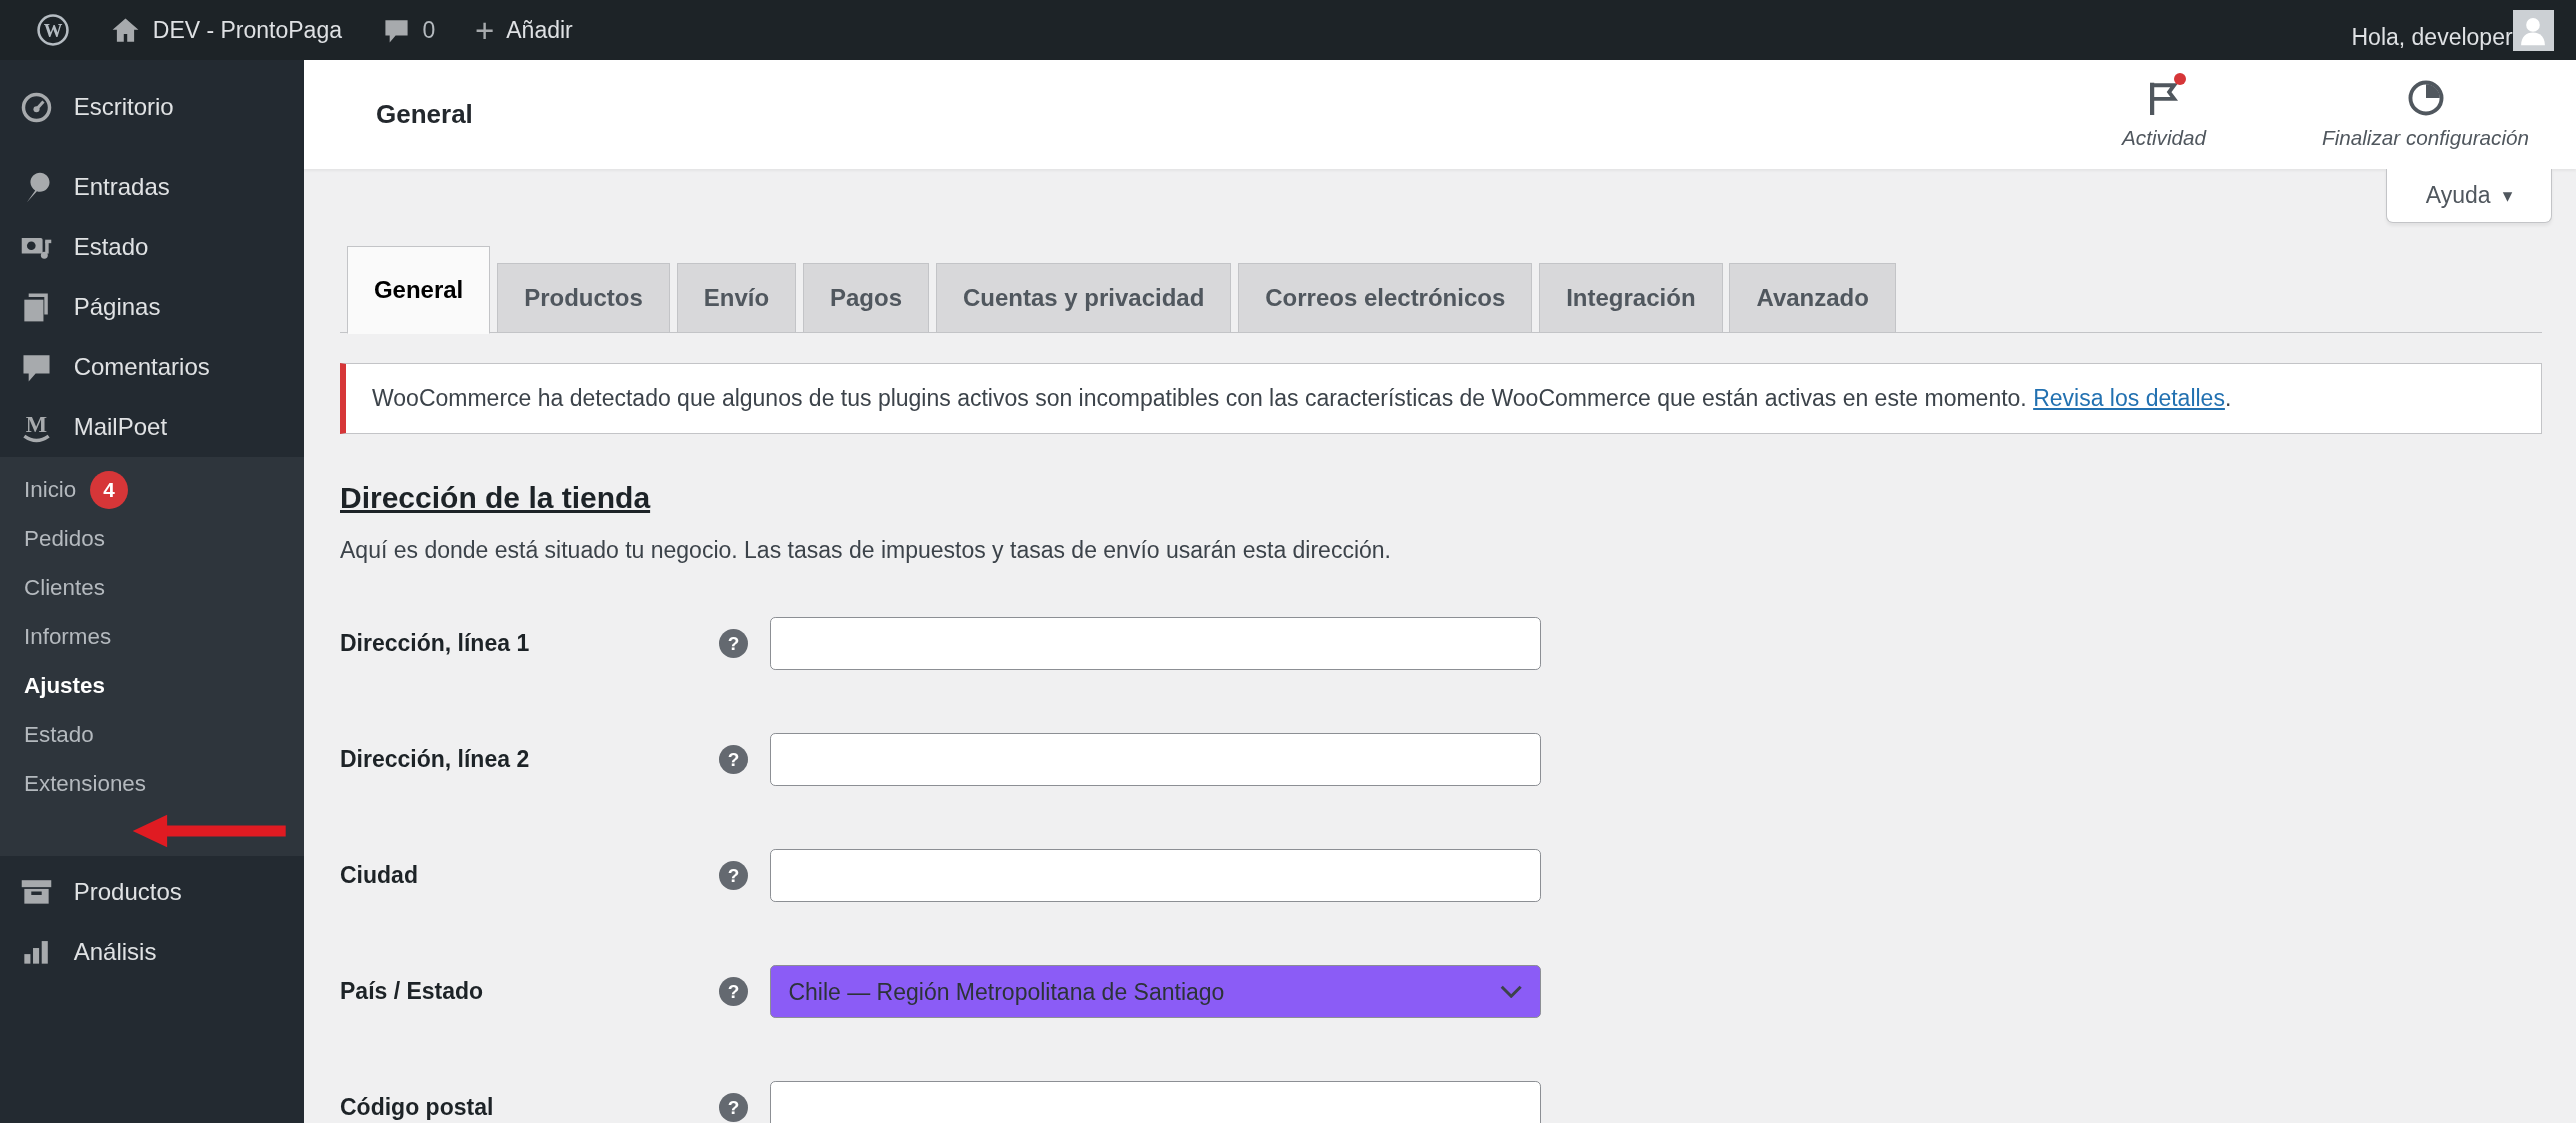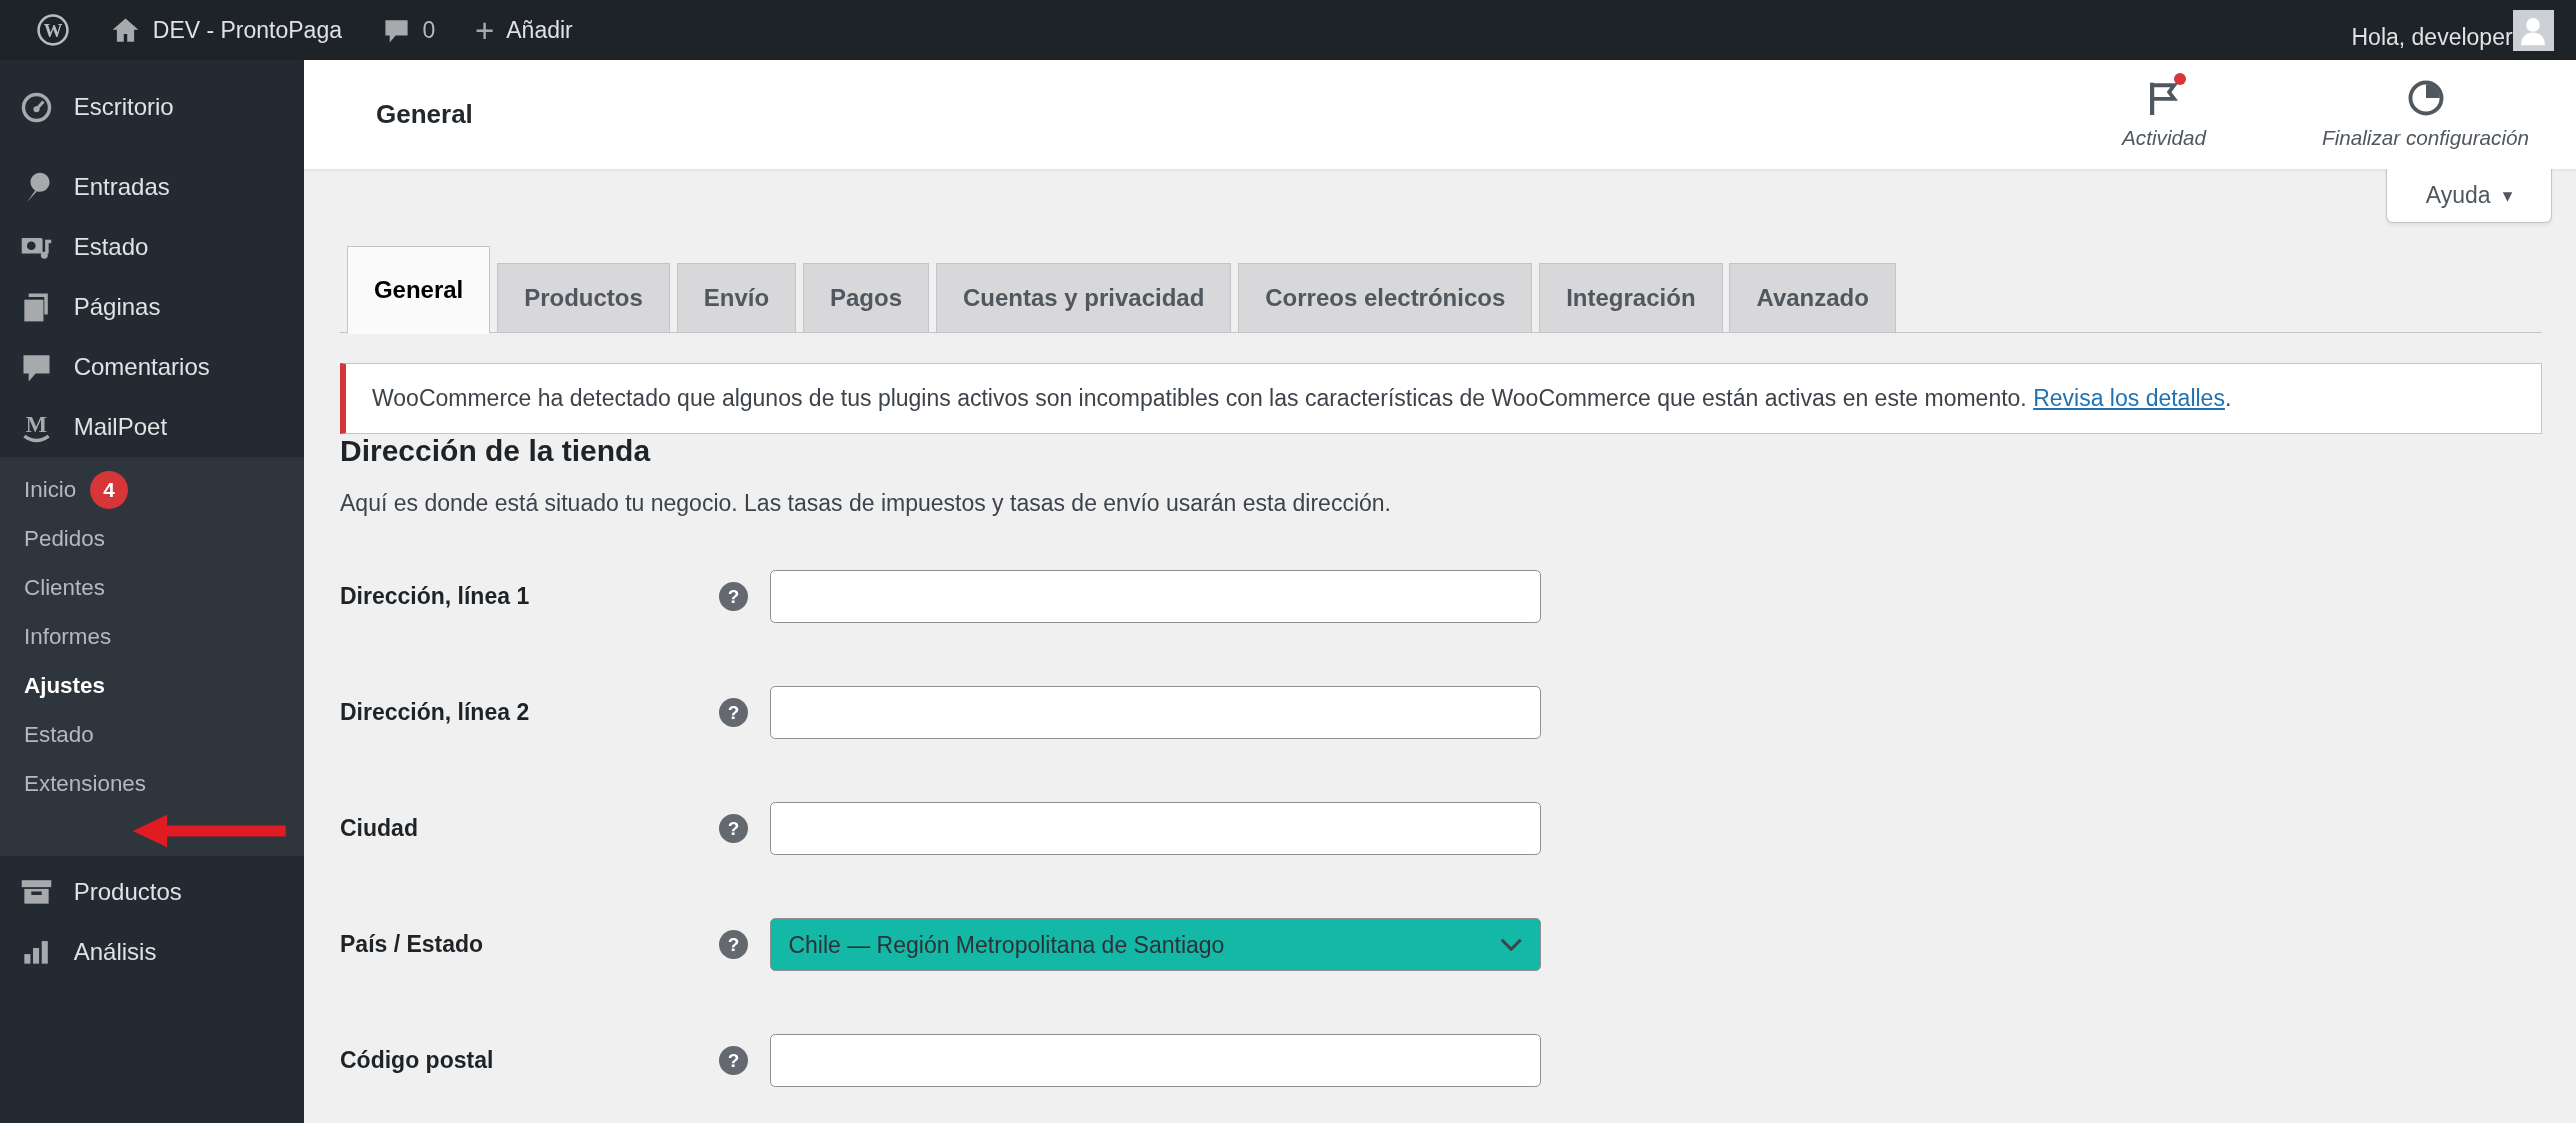--- a/index.html
+++ b/index.html
@@ -61,35 +61,35 @@
   .nav-tab:first-child{margin-left:0;}
   .nav-tab-active{background:#fafafa;color:#000000;margin-bottom:-1.7px;height:88px;
     border-bottom:1.7px solid #fafafa;}
 
   
   .notice{margin-top:30px;background:#ffffff;border:1.7px solid #c3c4c7;border-left:6.9px solid #d63638;
     box-sizing:border-box;padding:20.7px 26px;font-size:23px;color:#3c434a;}
   .notice a{color:#2271b1;text-decoration:underline;cursor:pointer;}
 
   
-  .section-title{font-size:30px;font-weight:bold;color:#1d2327;}
+  .section-title{margin-top:47px;font-size:30px;font-weight:bold;color:#1d2327;text-decoration:underline;}
   .section-desc{margin-top:22.4px;font-size:23px;color:#3c434a;}
 
   
   .settings-form{margin-top:21.5px;}
   .form-row{height:116px;display:flex;align-items:center;}
   .form-label{width:379px;font-size:23px;font-weight:bold;color:#1d2327;}
   .help-tip{width:29px;height:29px;border-radius:50%;background:#646970;color:#ffffff;
     font-size:19px;font-weight:bold;display:flex;align-items:center;justify-content:center;
     margin-right:22.4px;cursor:pointer;flex:0 0 auto;}
   .text-input{width:771px;height:53px;box-sizing:border-box;border:1.7px solid #8c8f94;border-radius:5.2px;
     background:#ffffff;font-size:23px;padding:0 17px;color:#2c3338;font-family:"Liberation Sans",sans-serif;}
   .select-wrap{position:relative;width:771px;}
   .select-input{width:771px;height:53px;box-sizing:border-box;border:1.7px solid #8c8f94;border-radius:5.2px;
-    background:#14b8a6;font-size:23px;padding:0 52px 0 17px;color:#2c3338;
+    background:#8b5cf6;font-size:23px;padding:0 52px 0 17px;color:#2c3338;
     appearance:none;-webkit-appearance:none;-moz-appearance:none;font-family:"Liberation Sans",sans-serif;cursor:pointer;}
   .select-chevron{position:absolute;right:19px;top:50%;margin-top:-6.9px;pointer-events:none;}
 </style>
 </head>
 <body>
 
 <div class="screen">
 
   <div class="admin-bar">
     <div class="ab-left">

